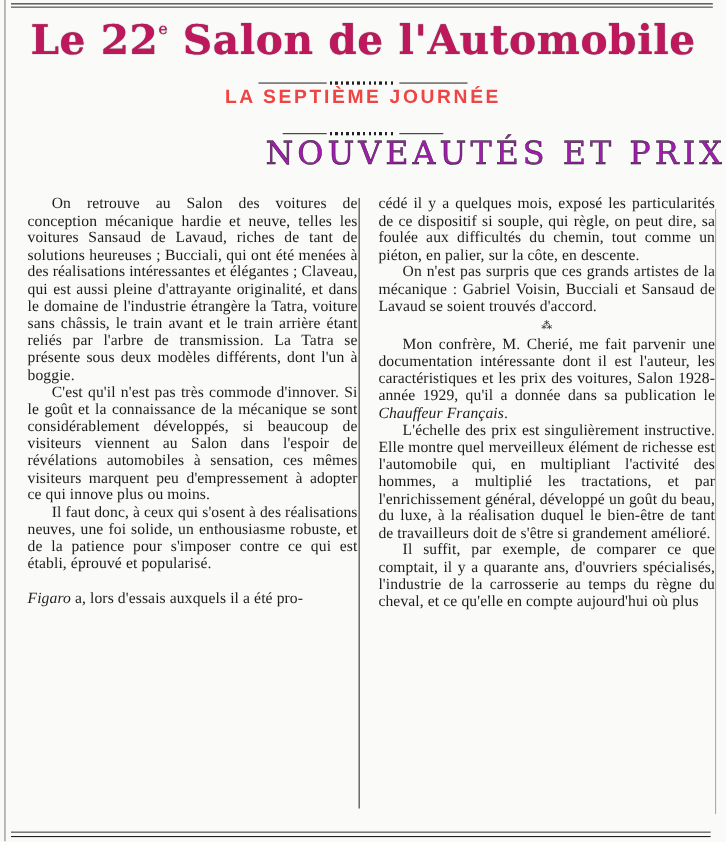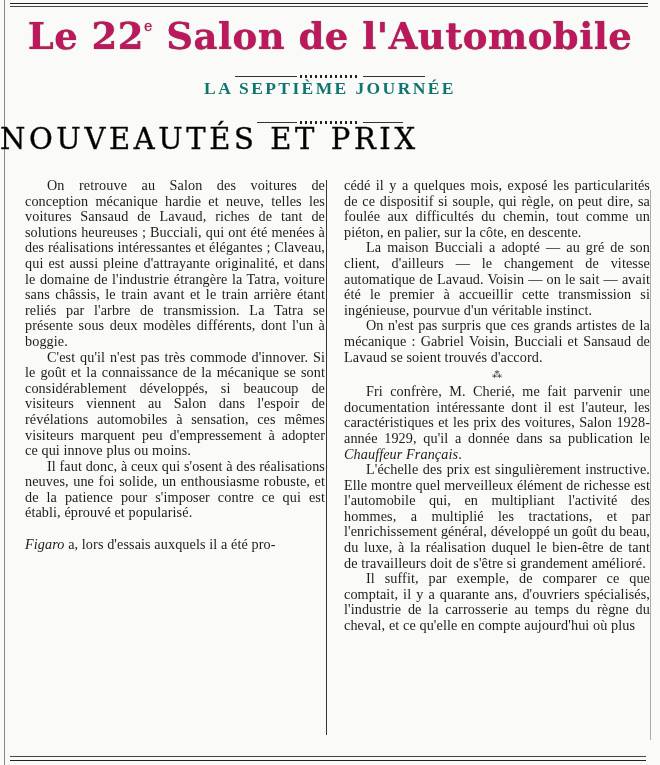--- a/index.html
+++ b/index.html
@@ -32,27 +32,27 @@
     .ornament {
       position: absolute; left: 0; right: 0; text-align: center; height: 6px;
     }
     .ornament .bar { display: inline-block; vertical-align: middle; height: 1px; background: #333; }
     .ornament .dots { display: inline-block; vertical-align: middle; width: 60px; height: 3px;
       background: repeating-linear-gradient(90deg, #222 0 2px, transparent 2px 5px); margin: 0 3px; }
     .orn1 { top: 66px; } .orn1 .bar { width: 62px; }
     .orn2 { top: 112px; } .orn2 .bar { width: 40px; }
     .subhead {
       position: absolute; left: 0; right: 0; top: 78px; text-align: center;
-      font-family: Liberation Serif, serif; font-weight: bold;
-      font-size: 17.5px; letter-spacing: 2.4px; color: #0f766e;
+      font-family: Liberation Sans, sans-serif; font-weight: bold;
+      font-size: 17.5px; letter-spacing: 2.4px; color: #ef4444;
     }
     .title2 {
-      position: absolute; left: 0; right: 0; top: 122px; text-align: left;
+      position: absolute; left: 0; right: 0; top: 122px; text-align: right;
       font-family: "DejaVu Serif", serif; font-weight: normal;
-      font-size: 29px; letter-spacing: 3.6px; color: #000000;
+      font-size: 29px; letter-spacing: 3.6px; color: #a21caf;
       -webkit-text-stroke: 0.4px #1a1a1a;
     }
     .cols { position: absolute; top: 178px; left: 25px; width: 634px; height: 560px; }
     .col {
       position: absolute; top: 0; width: 300px;
       font-size: 14.2px; line-height: 15.6px; text-align: justify;
       hyphens: manual; letter-spacing: 0.1px;
     }
     .col p { margin: 0; text-indent: 22px; }
     .col-left { left: 0; }
@@ -102,23 +102,22 @@
   <div class="cols">
     <div class="col col-left">
       <p>On retrouve au Salon des voitures de conception mécanique hardie et neuve, telles les voitures Sansaud de Lavaud, riches de tant de solutions heureuses ; Bucciali, qui ont été menées à des réalisations intéressantes et élégantes ; Claveau, qui est aussi pleine d'attrayante originalité, et dans le domaine de l'industrie étrangère la Tatra, voiture sans châssis, le train avant et le train arrière étant reliés par l'arbre de transmission. La Tatra se présente sous deux modèles différents, dont l'un à boggie.</p>
       <p>C'est qu'il n'est pas très commode d'innover. Si le goût et la connaissance de la mécanique se sont considérablement développés, si beaucoup de visiteurs viennent au Salon dans l'espoir de révélations automobiles à sensation, ces mêmes visiteurs marquent peu d'empressement à adopter ce qui innove plus ou moins.</p>
       <p>Il faut donc, à ceux qui s'osent à des réalisations neuves, une foi solide, un enthousiasme robuste, et de la patience pour s'imposer contre ce qui est établi, éprouvé et popularisé.</p>
       <p><br><em>Figaro</em><span> a, lors d'essais auxquels il a été pro-</span></p>
     </div>
 
     <div class="col col-right">
       <p class="cont">cédé il y a quelques mois, exposé les particularités de ce dispositif si souple, qui règle, on peut dire, sa foulée aux difficultés du chemin, tout comme un piéton, en palier, sur la côte, en descente.</p>
-      <p>La maison Bucciali a adopté — au gré de son client, d'ailleurs — le changement de vitesse automatique de Lavaud. Voisin — on le sait — avait été le premier à accueillir cette transmission si ingénieuse, pourvue d'un véritable instinct.</p>
       <p>On n'est pas surpris que ces grands artistes de la mécanique : Gabriel Voisin, Bucciali et Sansaud de Lavaud se soient trouvés d'accord.</p>
       <div class="stars">⁂</div>
-      <p><span>Fri confrère, M. Cherié, me fait parvenir une documentation intéressante dont il est l'auteur, les caractéristiques et les prix des voitures, Salon 1928-année 1929, qu'il a donnée dans sa publication le </span><em>Chauffeur Français</em><span>.</span></p>
+      <p><span>Mon confrère, M. Cherié, me fait parvenir une documentation intéressante dont il est l'auteur, les caractéristiques et les prix des voitures, Salon 1928-année 1929, qu'il a donnée dans sa publication le </span><em>Chauffeur Français</em><span>.</span></p>
       <p>L'échelle des prix est singulièrement instructive. Elle montre quel merveilleux élément de richesse est l'automobile qui, en multipliant l'activité des hommes, a multiplié les tractations, et par l'enrichissement général, développé un goût du beau, du luxe, à la réalisation duquel le bien-être de tant de travailleurs doit de s'être si grandement amélioré.</p>
       <p>Il suffit, par exemple, de comparer ce que comptait, il y a quarante ans, d'ouvriers spécialisés, l'industrie de la carrosserie au temps du règne du cheval, et ce qu'elle en compte aujourd'hui où plus</p>
     </div>
   </div>
 
   <div class="rule-bottom"></div>
 </div>
 
 </body></html>

